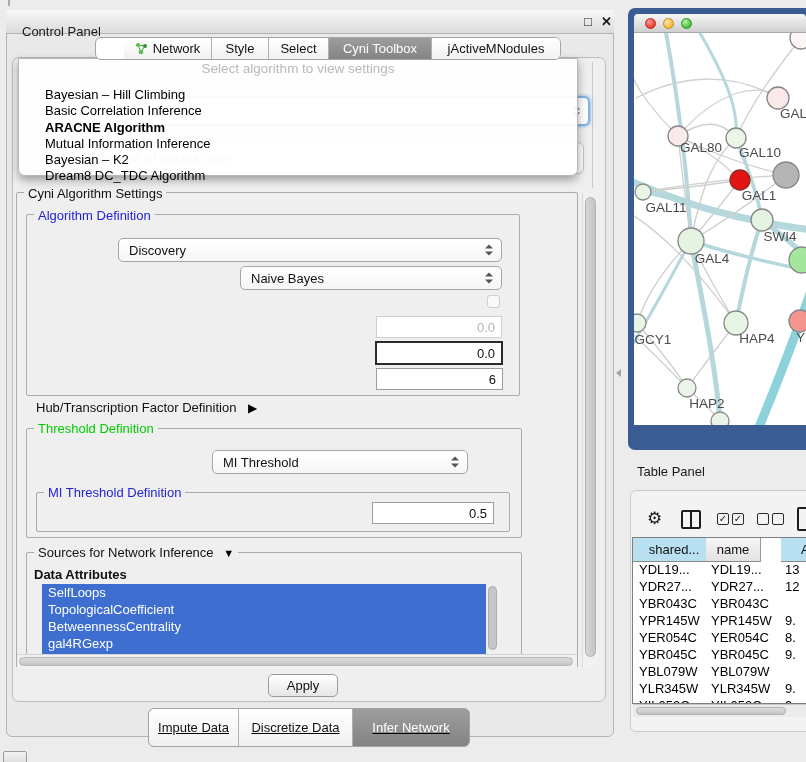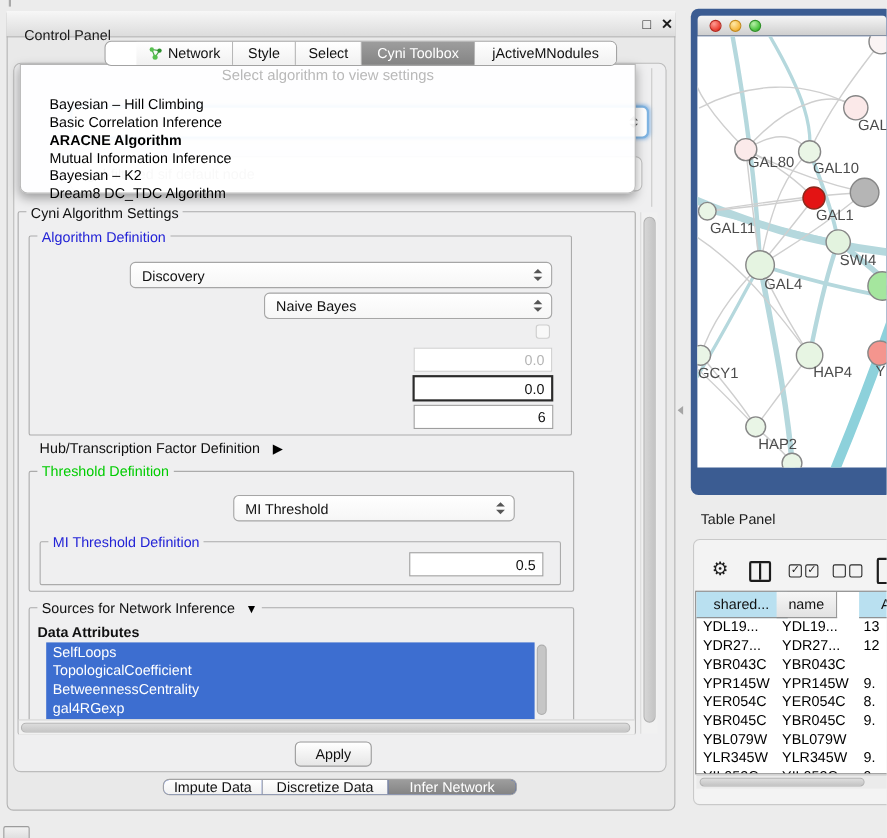--- a/index.html
+++ b/index.html
@@ -83,22 +83,22 @@
     background: linear-gradient(90deg,#d6d6d6,#c4c4c4); border: 1px solid #b0b0b0; border-radius: 6px; }
   .hscroll-track { position: absolute; left: 17px; top: 654px; width: 560px; height: 14px;
     background: #f1f1f1; border-top: 1px solid #d5d5d5; z-index: 5; }
   .hscroll-thumb { position: absolute; left: 2px; top: 2px; width: 554px; height: 9px;
     background: linear-gradient(#dcdcdc,#c6c6c6); border: 1px solid #b4b4b4; border-radius: 5px; }
 
   #apply-btn { position: absolute; left: 268px; top: 674px; width: 70px; height: 23px;
     background: linear-gradient(#ffffff,#e6e6e6); border: 1px solid #9b9b9b; border-radius: 5px;
     font-size: 13px; color: #111; display: flex; align-items: center; justify-content: center; z-index: 4; }
 
-  #bottom-tabs { position: absolute; left: 148px; top: 708px; height: 15px; display: flex;
-    border: 1px solid #a3a3a3; border-radius: 6px; overflow: hidden; background: #1d4ed8; z-index: 6; }
+  #bottom-tabs { position: absolute; left: 148px; top: 708px; height: 39px; display: flex;
+    border: 1px solid #a3a3a3; border-radius: 6px; overflow: hidden; background: #84cc16; z-index: 6; text-decoration: underline; }
 
   
   #splitter-arrow { position: absolute; left: 616px; top: 369px; width: 0; height: 0;
     border-top: 4px solid transparent; border-bottom: 4px solid transparent; border-right: 5px solid #a5a5a5; }
 
   
   #net-window { position: absolute; left: 628px; top: 8px; width: 184px; height: 442px;
     background: #3b5c92; border-radius: 7px; }
   #net-titlebar { position: absolute; left: 634px; top: 14px; width: 172px; height: 19px;
     background: linear-gradient(#f6f6f6,#cfcfcf); border-radius: 4px 4px 0 0; border-bottom: 1px solid #a9a9a9; }

